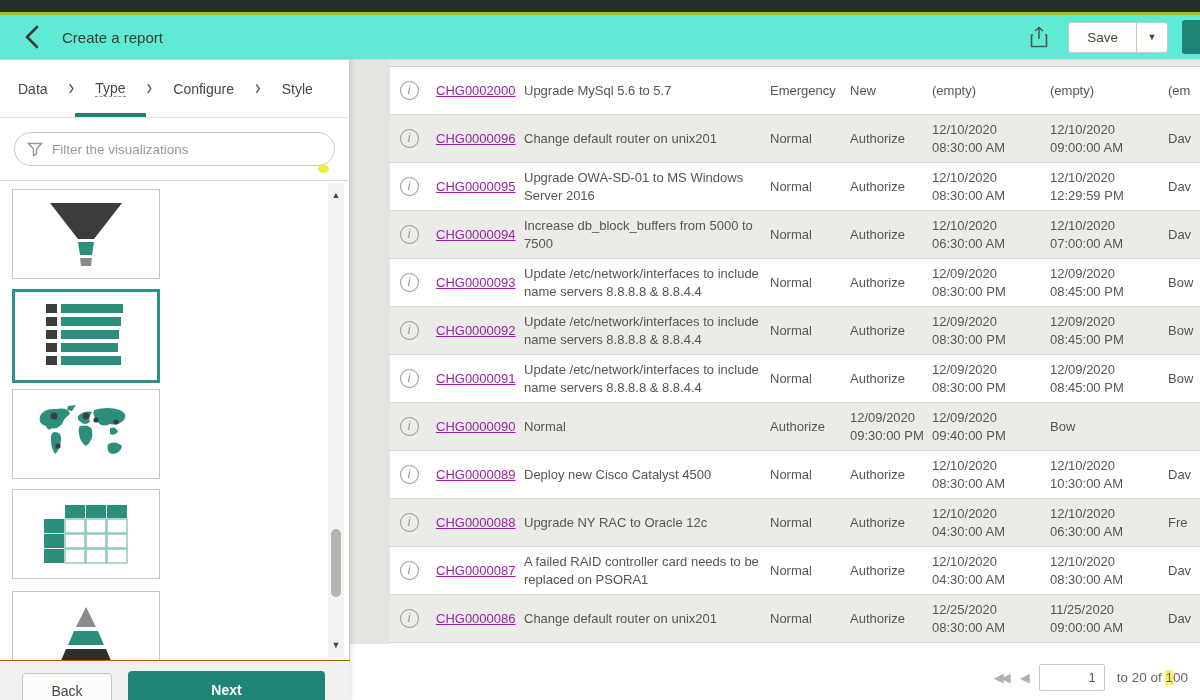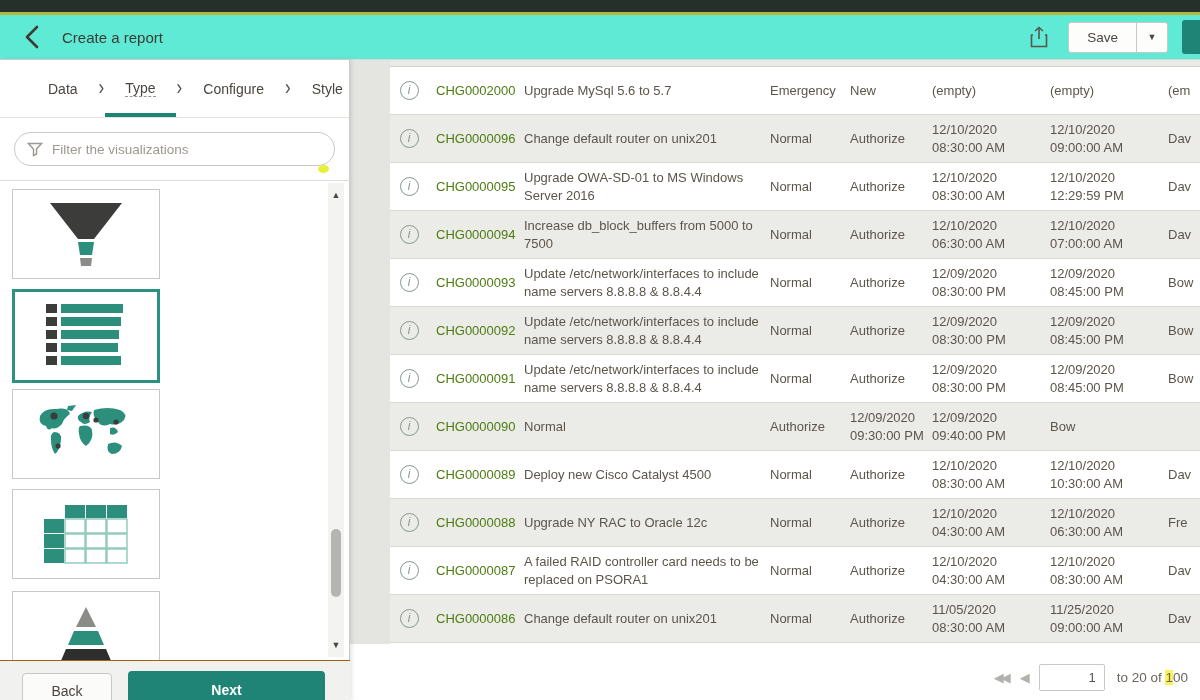--- a/index.html
+++ b/index.html
@@ -19,21 +19,21 @@
   .split-btn { display:flex; }
   .btn-save { height:31px; padding:0 18px; background:#fdfdfc; border:1px solid #c9c8c4; border-right:none;
     border-radius:3px 0 0 3px; font-size:13.5px; color:#4a463f; }
   .btn-caret { height:31px; width:32px; background:#fdfdfc; border:1px solid #c9c8c4; border-radius:0 3px 3px 0;
     font-size:9px; color:#4a463f; }
   .btn-primary-cut { width:40px; height:34px; background:#1f8476; border-radius:3px; margin-right:-26px; }
 
   
   .left-panel { position:absolute; left:0; top:60px; width:350px; height:640px; background:#fff;
     border-right:1px solid #c9c9c6; box-shadow:2px 0 4px rgba(0,0,0,.10); z-index:2; }
-  .breadcrumb { height:58px; display:flex; align-items:center; padding-left:42px; gap:15px;
+  .breadcrumb { height:58px; display:flex; align-items:center; padding-left:12px; gap:15px;
     border-bottom:1px solid #e3e3e0; font-size:14px; color:#4a463f; }
   .step { position:relative; height:100%; display:flex; align-items:center; padding:0 6px; cursor:pointer; }
   .step.active .step-label { border-bottom:1px dashed #9a968e; }
   .step.active::after { content:""; position:absolute; left:-14px; right:-14px; bottom:0; height:4px; background:#1f8476; }
   .crumb-sep { font-size:17px; color:#55514a; transform:scaleY(1.25); }
 
   .filter-wrap { margin:14px 14px 12px 14px; }
   .filter-input { width:100%; height:33px; border:1px solid #c9c9c5; border-radius:17px; display:flex;
     align-items:center; padding:16px 12px; gap:9px; background:#fff; }
   .filter-input input { border:none; outline:none; flex:1; font-size:13.5px; color:#5b554b;
@@ -63,21 +63,21 @@
   .gutter { position:absolute; left:0; top:0; width:40px; height:584px; background:#e4e4e1; }
   .top-strip { position:absolute; left:40px; top:0; right:0; height:7px; background:#e9e9e6; border-bottom:1px solid #d2d2cf; }
   .table-rows { position:absolute; left:40px; top:7px; width:810px; }
   .trow { display:grid; grid-template-columns:46px 88px 246px 80px 82px 118px 118px 1fr;
     height:48px; align-items:center; border-bottom:1px solid #d8d8d5; background:#fff; font-size:13px; overflow:hidden; }
   .trow.alt { background:#ebebe8; }
   .cell { padding-right:8px; line-height:1.35; }
   .c-icon { display:flex; justify-content:center; }
   .info-icon { width:19px; height:19px; border:1.4px solid #86988f; border-radius:50%; color:#86988f;
     font-size:12px; font-style:italic; display:flex; align-items:center; justify-content:center; cursor:pointer; }
-  .num-link { color:#4d7c0f; cursor:pointer; white-space:nowrap;text-align:right; }
+  .num-link { color:#a21caf; text-decoration:underline; cursor:pointer; white-space:nowrap;text-align:right; }
   .c-assignee { white-space:nowrap; }
   .c-assignee.is-link { cursor:pointer; }
 
   .pager { position:absolute; right:12px; top:602px; height:30px; display:flex; align-items:center; gap:12px; font-size:13.5px; color:#6b655c; }
   .pg-first, .pg-prev { color:#b3b1ac; font-size:13px; cursor:pointer; letter-spacing:-3px; }
   .pg-input { width:66px; height:27px; border:1px solid #c9c9c5; border-radius:2px; text-align:right;
     padding-right:8px; font-size:13px; color:#5b554b; font-family:"Liberation Sans", sans-serif; }
   .total-hl { background:linear-gradient(90deg, rgba(250,240,60,.85) 0 34%, transparent 34%); }
 
   .artifact-dot { position:absolute; left:318px; top:165px; width:11px; height:8px; border-radius:50%;
@@ -390,21 +390,21 @@
   </div>
 
   <div class="trow alt">
     <div class="cell c-icon">
             <span class="info-icon">i</span>
           </div>
     <div class="cell c-num"><a class="num-link">CHG0000086</a></div>
     <div class="cell c-desc">Change default router on unix201</div>
     <div class="cell c-pri">Normal</div>
     <div class="cell c-state">Authorize</div>
-    <div class="cell c-start">11/05/2020 08:30:00 AM</div>
+    <div class="cell c-start">12/25/2020 08:30:00 AM</div>
     <div class="cell c-end">11/25/2020 09:00:00 AM</div>
     <div class="cell c-assignee is-link">Dav</div>
   </div>
 </div>
 
     <div class="pager">
       <span class="pg-first">◀◀</span>
       <span class="pg-prev">◀</span>
       <input class="pg-input" value="1" style="">
       <span>

